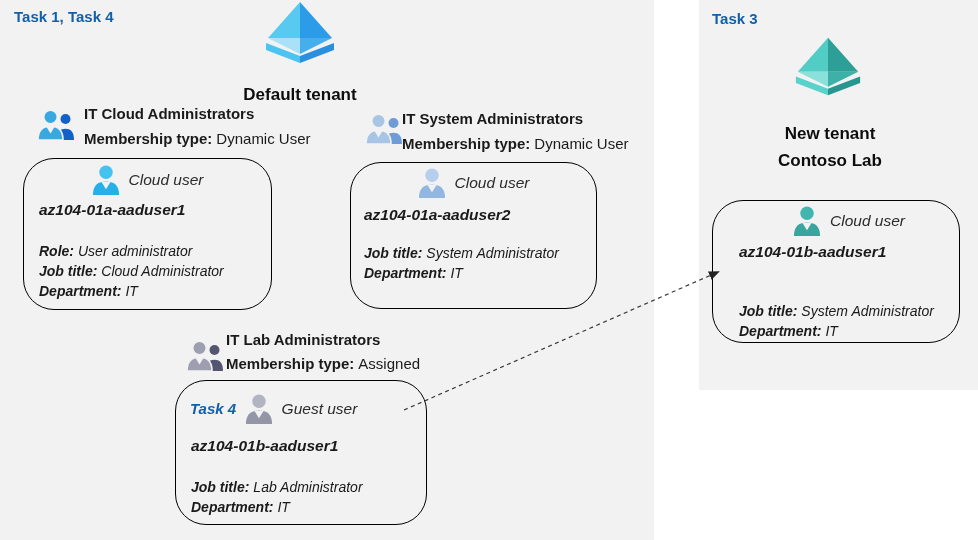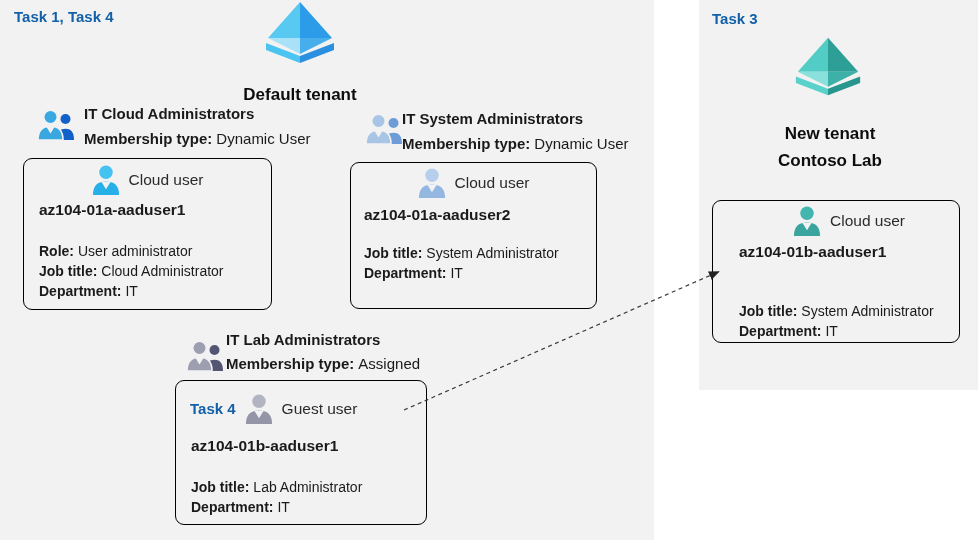--- a/index.html
+++ b/index.html
@@ -6,21 +6,21 @@
   .canvas{position:relative;width:978px;height:540px;background:#ffffff;overflow:hidden;
           font-family:"Liberation Sans",sans-serif;color:#1a1a1a;}
   .panel{position:absolute;background:#f2f2f2;}
   .abs{position:absolute;}
   .task-label{font-weight:bold;font-size:15px;color:#1160a8;white-space:nowrap;}
   .tenant-title{font-weight:bold;font-size:17px;color:#0d0d0d;text-align:center;white-space:nowrap;}
   .tenant-title .tline{line-height:27px;}
   .grp-title{font-weight:bold;font-size:15px;white-space:nowrap;}
   .grp-mem{font-size:15px;white-space:nowrap;}
   .grp-mem .b{font-weight:bold;margin-right:4px;}
-  .ubox{position:absolute;border:1.4px solid #000;border-radius:9px;background:transparent;}
+  .ubox{position:absolute;border:1.4px solid #000;border-radius:31px;background:transparent;font-style:italic;}
   .hdr{position:absolute;left:0;right:0;display:flex;align-items:center;justify-content:center;gap:9px;}
   .hdr.shift{padding-left:26px;}
   .type-label{font-size:15.5px;color:#2b2b2b;white-space:nowrap;}
   .uname{position:absolute;font-weight:bold;font-size:15.5px;white-space:nowrap;text-align:center;}
   .fields{position:absolute;font-size:14px;line-height:20px;}
   .field{white-space:nowrap;}
   .field .b{font-weight:bold;margin-right:4px;}
   .task4{position:absolute;left:14px;}
   svg{display:block;}
   .arrow-overlay{position:absolute;left:0;top:0;pointer-events:none;}

